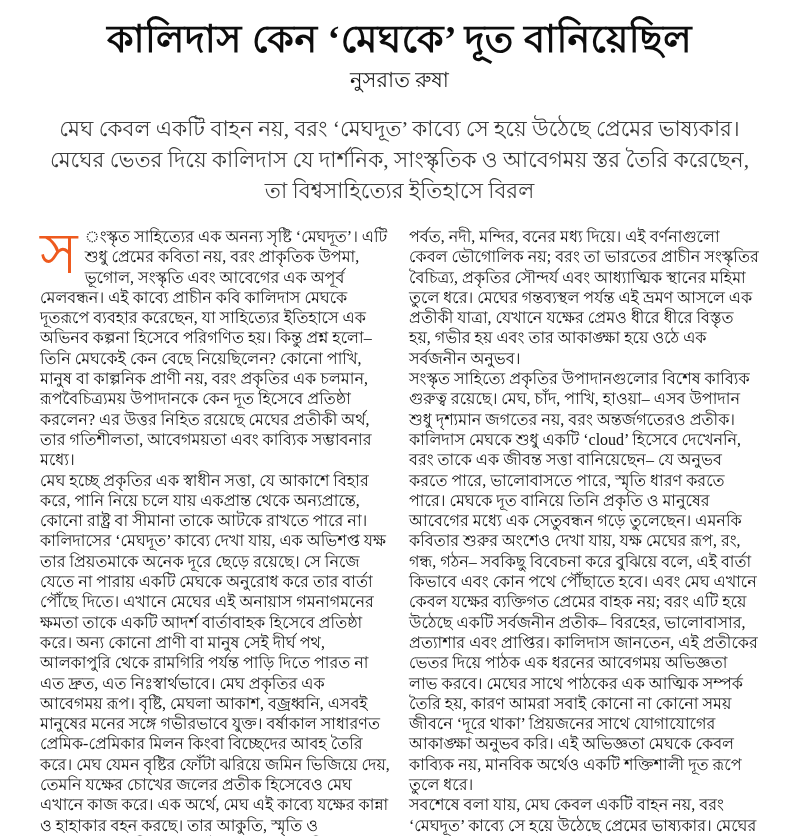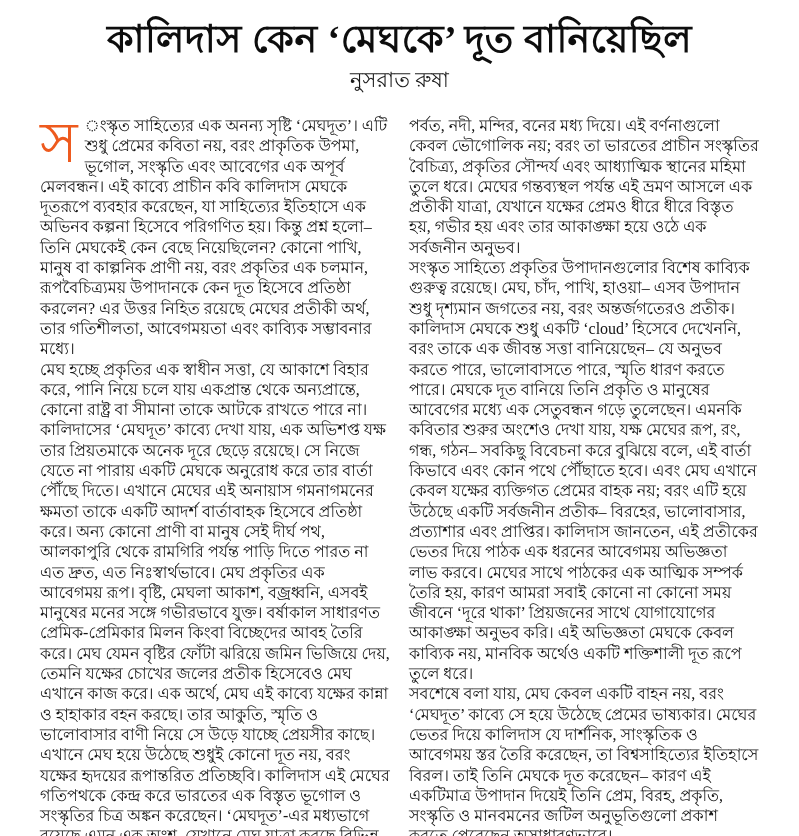--- a/index.html
+++ b/index.html
@@ -70,20 +70,21 @@
 </style>
 </head>
 <body>
 
 <div class="page">
 
   <h1 class="article-title">কালিদাস কেন ‘মেঘকে’ দূত বানিয়েছিল</h1>
 
   <div class="author-byline">নুসরাত রুষা</div>
 
+  <div class="lede">মেঘ কেবল একটি বাহন নয়, বরং ‘মেঘদূত’ কাব্যে সে হয়ে উঠেছে প্রেমের ভাষ্যকার। মেঘের ভেতর দিয়ে কালিদাস যে দার্শনিক, সাংস্কৃতিক ও আবেগময় স্তর তৈরি করেছেন, তা বিশ্বসাহিত্যের ইতিহাসে বিরল</div>
 
   <div class="body-cols">
 
     <div class="col">
       <p>
         <span class="dropcap">স</span><span>ংস্কৃত সাহিত্যের এক অনন্য সৃষ্টি ‘মেঘদূত’। এটি শুধু প্রেমের কবিতা নয়, বরং প্রাকৃতিক উপমা, ভূগোল, সংস্কৃতি এবং আবেগের এক অপূর্ব মেলবন্ধন। এই কাব্যে প্রাচীন কবি কালিদাস মেঘকে দূতরূপে ব্যবহার করেছেন, যা সাহিত্যের ইতিহাসে এক অভিনব কল্পনা হিসেবে পরিগণিত হয়। কিন্তু প্রশ্ন হলো– তিনি মেঘকেই কেন বেছে নিয়েছিলেন? কোনো পাখি, মানুষ বা কাল্পনিক প্রাণী নয়, বরং প্রকৃতির এক চলমান, রূপবৈচিত্র্যময় উপাদানকে কেন দূত হিসেবে প্রতিষ্ঠা করলেন? এর উত্তর নিহিত রয়েছে মেঘের প্রতীকী অর্থ, তার গতিশীলতা, আবেগময়তা এবং কাব্যিক সম্ভাবনার মধ্যে।</span>
       </p>
       <p>
         <span>মেঘ হচ্ছে প্রকৃতির এক স্বাধীন সত্তা, যে আকাশে বিহার করে, পানি নিয়ে চলে যায় একপ্রান্ত থেকে অন্যপ্রান্তে, কোনো রাষ্ট্র বা সীমানা তাকে আটকে রাখতে পারে না। কালিদাসের ‘মেঘদূত’ কাব্যে দেখা যায়, এক অভিশপ্ত যক্ষ তার প্রিয়তমাকে অনেক দূরে ছেড়ে রয়েছে। সে নিজে যেতে না পারায় একটি মেঘকে অনুরোধ করে তার বার্তা পৌঁছে দিতে। এখানে মেঘের এই অনায়াস গমনাগমনের ক্ষমতা তাকে একটি আদর্শ বার্তাবাহক হিসেবে প্রতিষ্ঠা করে। অন্য কোনো প্রাণী বা মানুষ সেই দীর্ঘ পথ, আলকাপুরি থেকে রামগিরি পর্যন্ত পাড়ি দিতে পারত না এত দ্রুত, এত নিঃস্বার্থভাবে। মেঘ প্রকৃতির এক আবেগময় রূপ। বৃষ্টি, মেঘলা আকাশ, বজ্রধ্বনি, এসবই মানুষের মনের সঙ্গে গভীরভাবে যুক্ত। বর্ষাকাল সাধারণত প্রেমিক-প্রেমিকার মিলন কিংবা বিচ্ছেদের আবহ তৈরি করে। মেঘ যেমন বৃষ্টির ফোঁটা ঝরিয়ে জমিন ভিজিয়ে দেয়, তেমনি যক্ষের চোখের জলের প্রতীক হিসেবেও মেঘ এখানে কাজ করে। এক অর্থে, মেঘ এই কাব্যে যক্ষের কান্না ও হাহাকার বহন করছে। তার আকুতি, স্মৃতি ও ভালোবাসার বাণী নিয়ে সে উড়ে যাচ্ছে প্রেয়সীর কাছে। এখানে মেঘ হয়ে উঠেছে শুধুই কোনো দূত নয়, বরং যক্ষের হৃদয়ের রূপান্তরিত প্রতিচ্ছবি। কালিদাস এই মেঘের গতিপথকে কেন্দ্র করে ভারতের এক বিস্তৃত ভূগোল ও সংস্কৃতির চিত্র অঙ্কন করেছেন। ‘মেঘদূত’-এর মধ্যভাগে রয়েছে এমন এক অংশ, যেখানে মেঘ যাত্রা করছে বিভিন্ন শহর,</span>
       </p>

